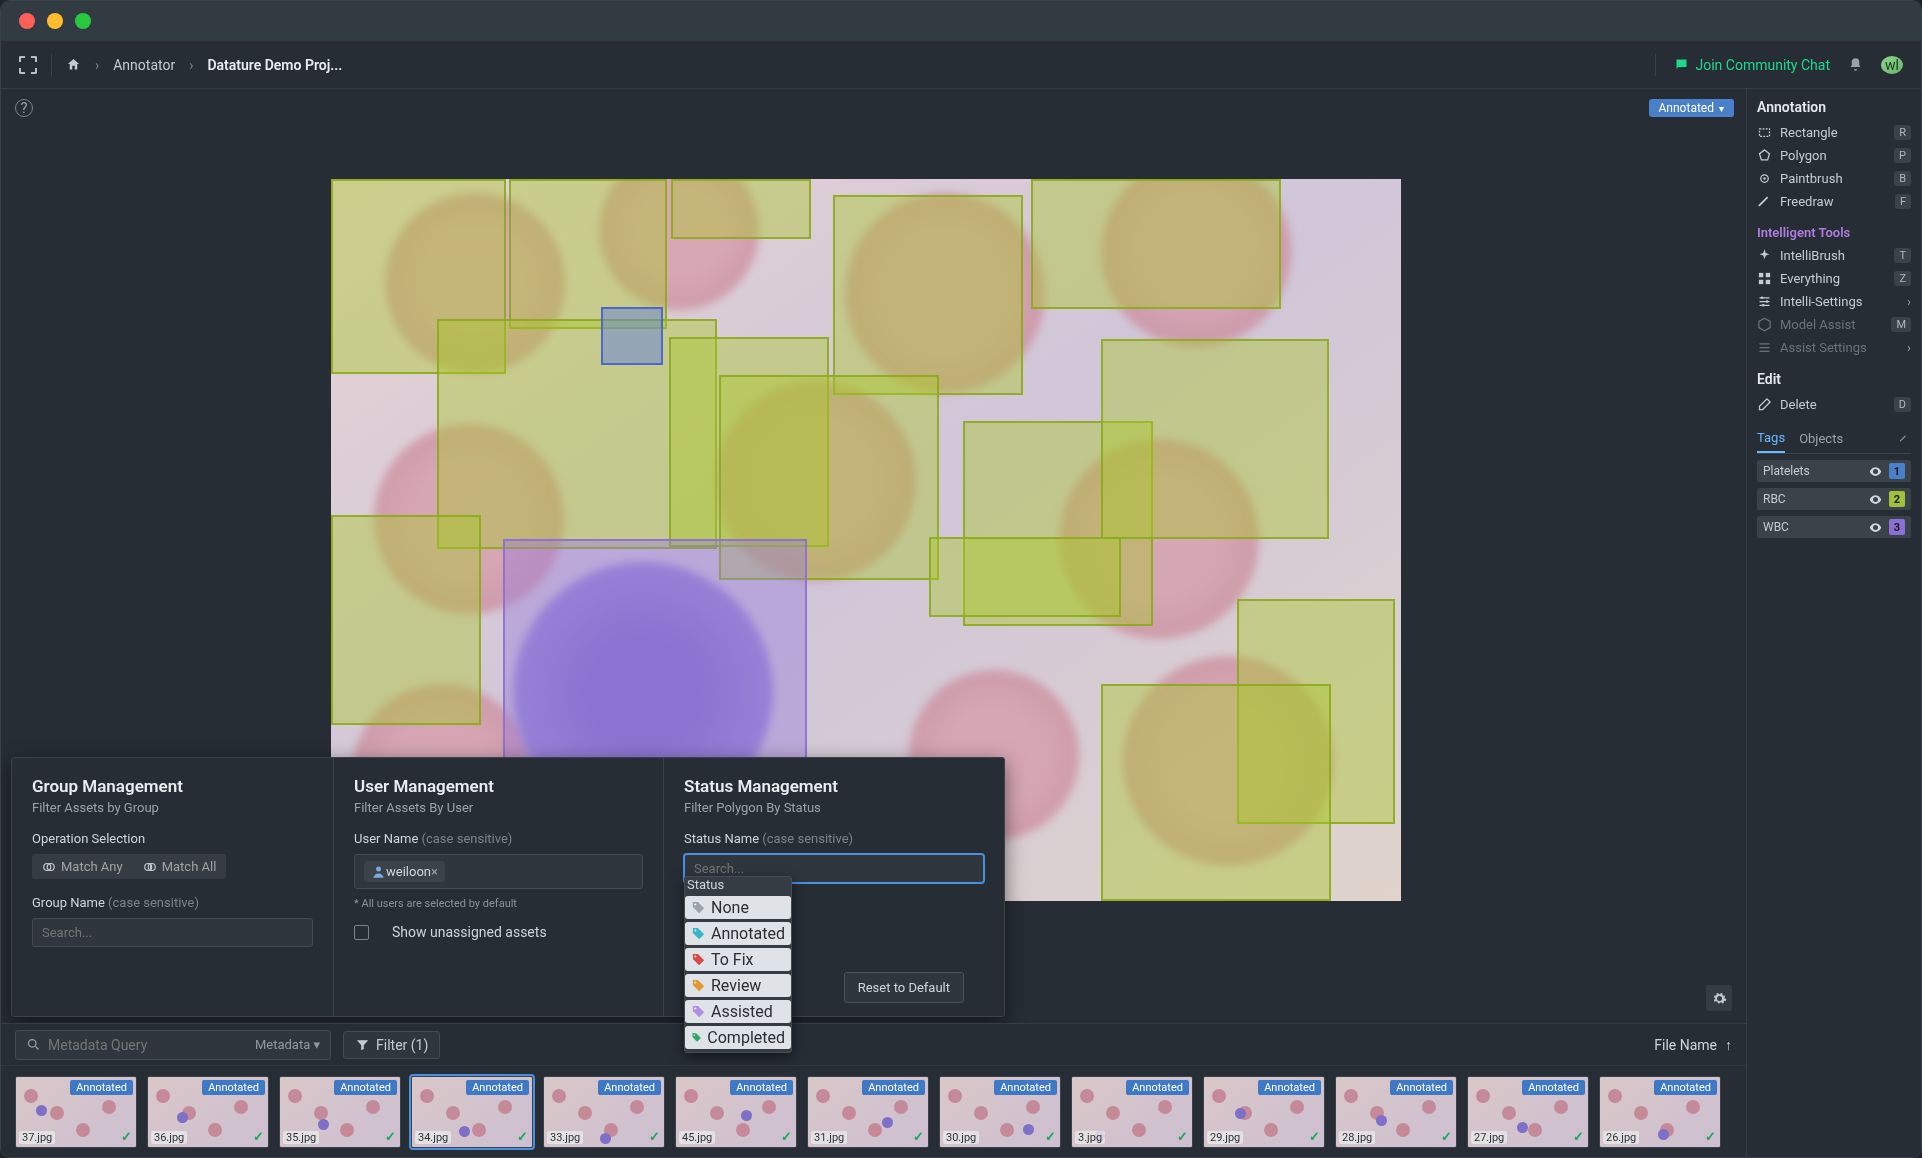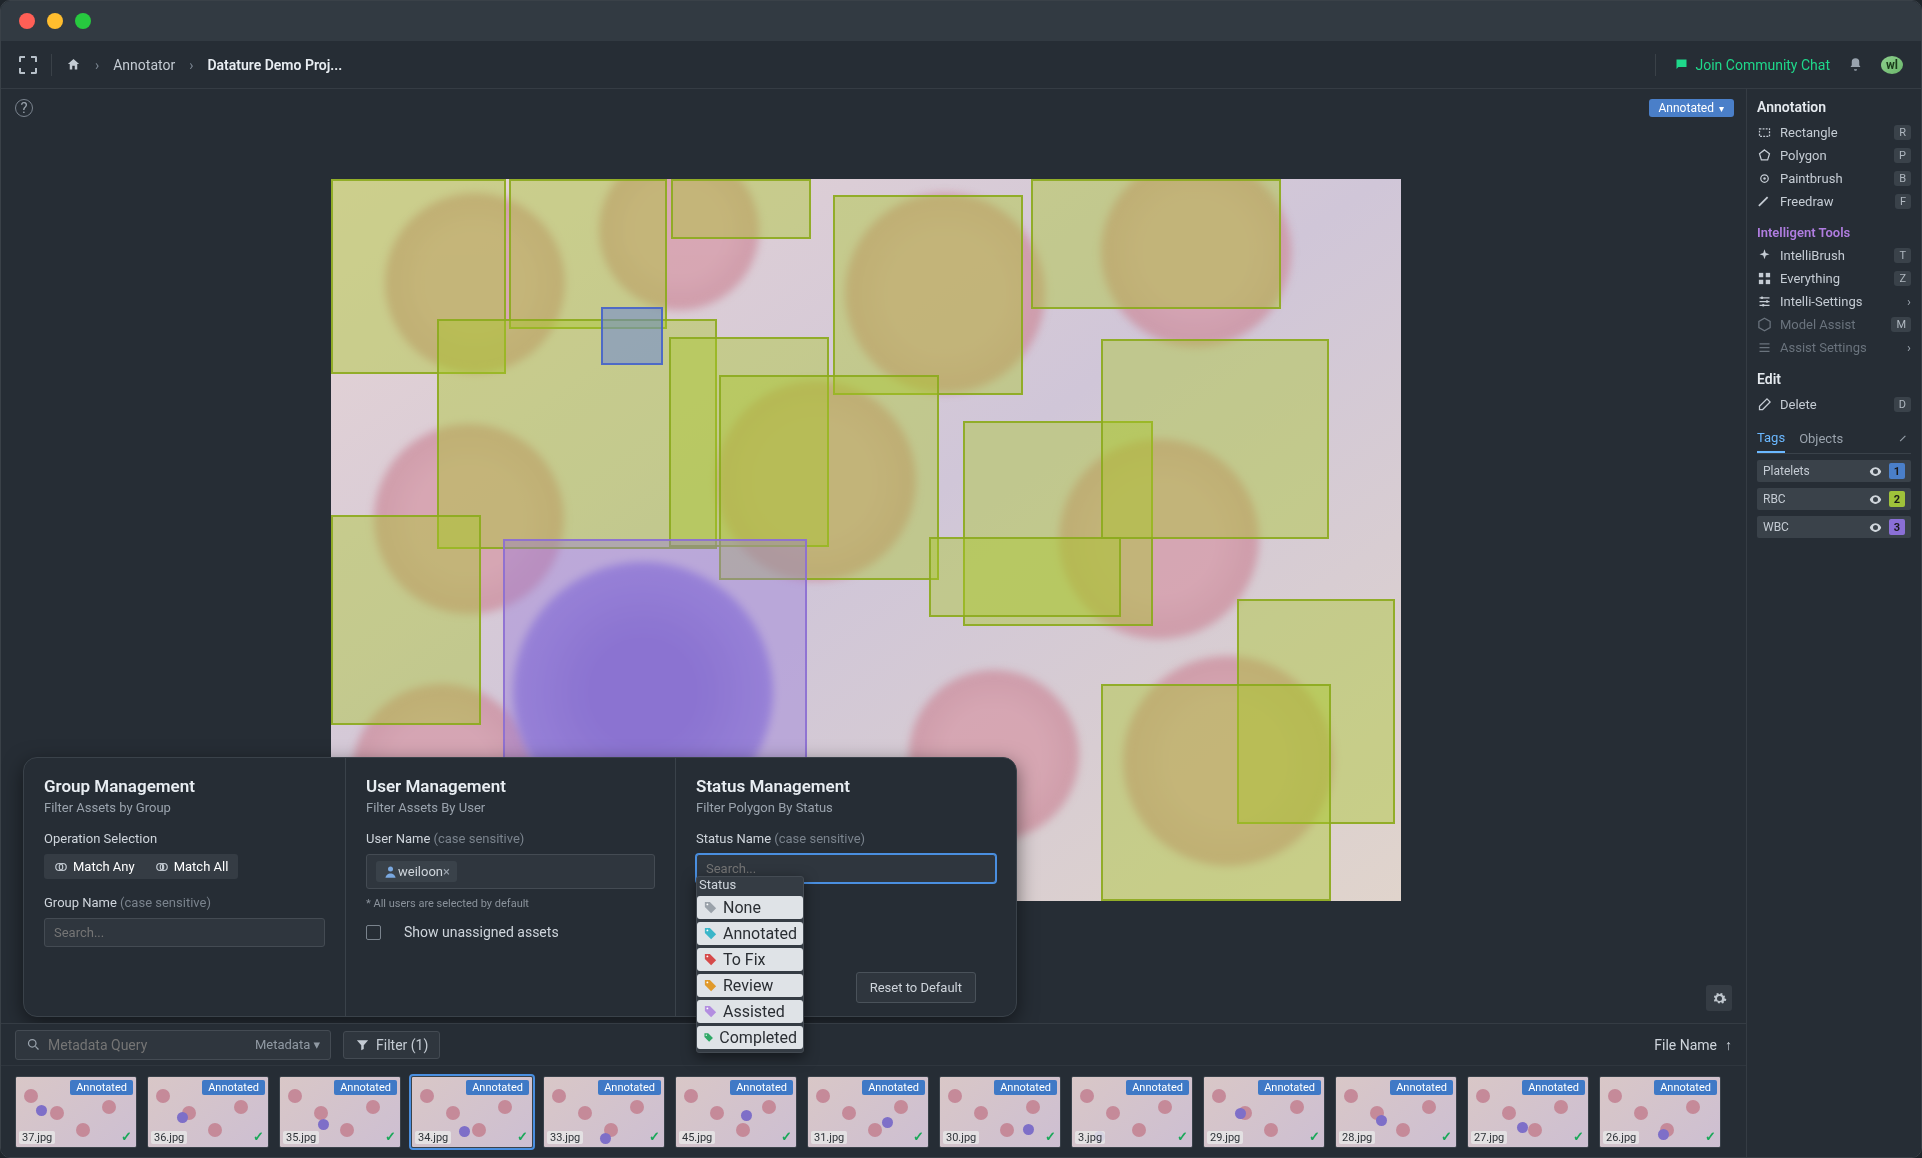--- a/index.html
+++ b/index.html
@@ -19,21 +19,21 @@
 .topbar-left { display: flex; align-items: center; gap: 14px; font-size: 14px; }
 .logo-icon { width: 18px; height: 18px; border: 2px dashed #b7c0c9; border-radius: 2px; }
 .divider { width: 1px; height: 22px; background: #3a4148; }
 .home-icon svg { fill: #c4cbd3; }
 .chev { color: #7b8591; }
 .bread-link { color: #c4cbd3; }
 .bread-active { color: #e8edf2; font-weight: 600; }
 .topbar-right { display: flex; align-items: center; gap: 18px; font-size: 14px; }
 .community { color: #1fd88b; display: flex; align-items: center; gap: 6px; }
 .bell-icon { color: #98a2ad; }
-.avatar { width: 22px; height: 18px; border-radius: 50%; background: linear-gradient(135deg,#8ed08e,#6ab66a); display: flex; align-items: center; justify-content: center; font-size: 12px; color: #1a3a1a; font-weight: 700; }
+.avatar { width: 22px; height: 18px; border-radius: 50%; background: linear-gradient(135deg,#8ed08e,#6ab66a); display: flex; align-items: center; justify-content: center; font-size: 14px; color: #1a3a1a; font-weight: 400; }
 
 
 .main { flex: 1; display: flex; position: relative; }
 .canvas-area { flex: 1; position: relative; background: #262d35; }
 .help-icon { position: absolute; top: 10px; left: 14px; color: #9aa3ad; font-size: 15px; border: 1.5px solid #7a838e; border-radius: 50%; width: 18px; height: 18px; display: flex; align-items: center; justify-content: center; }
 .status-badge-top { position: absolute; top: 10px; right: 12px; background: #4a7fc9; color: #fff; font-size: 12px; padding: 2px 10px; border-radius: 3px; display: flex; align-items: center; gap: 5px; }
 .status-badge-top::after { content: "▾"; font-size: 10px; }
 
 
 .img-canvas { position: absolute; left: 330px; top: 90px; width: 1070px; height: 722px; background: linear-gradient(145deg,#e6d4d4,#d0c6d8,#e0d4cc); overflow: hidden; }
@@ -55,31 +55,31 @@
 .rp-sect { color: #b07de0; font-weight: 600; font-size: 13px; margin: 12px 0 4px; }
 .rp-tabs { display: flex; gap: 14px; margin-top: 14px; border-bottom: 1px solid #3a424a; font-size: 13px; align-items: center; }
 .rp-tab { padding-bottom: 6px; cursor: pointer; color: #9aa3ad; }
 .rp-tab.active { color: #6bb8ff; border-bottom: 2px solid #6bb8ff; }
 .rp-tabs .pencil { margin-left: auto; color: #9aa3ad; padding-bottom: 6px; }
 .tag-row { display: flex; align-items: center; justify-content: space-between; background: #3a424a; margin-top: 6px; padding: 3px 6px; border-radius: 2px; font-size: 12px; }
 .tag-row .eye { color: #d0d6dc; }
 .tag-count { width: 16px; height: 16px; border-radius: 2px; display: flex; align-items: center; justify-content: center; color: #1a1a1a; font-size: 11px; font-weight: 700; }
 
 
-.filter-panel { position: absolute; left: 10px; bottom: 140px; width: 994px; height: 260px; background: #262d35; border: 1px solid #3a424a; border-radius: 14px; display: flex; box-shadow: 0 6px 20px rgba(0,0,0,.5); margin-left: 12px; }
+.filter-panel { position: absolute; left: 10px; bottom: 140px; width: 994px; height: 260px; background: #262d35; border: 1px solid #3a424a; border-radius: 3px; display: flex; box-shadow: 0 6px 20px rgba(0,0,0,.5); }
 .fp-col { padding: 18px 20px; }
 .fp-col.c1 { width: 322px; border-right: 1px solid #3a424a; }
 .fp-col.c2 { width: 330px; border-right: 1px solid #3a424a; }
 .fp-col.c3 { flex: 1; position: relative; }
 .fp-h { font-size: 17px; font-weight: 600; color: #e8edf2; }
 .fp-sub { font-size: 13px; color: #9aa3ad; margin-top: 4px; }
 .fp-label { font-size: 13px; color: #cfd5dc; margin-top: 16px; }
 .fp-label .cs { color: #7a838d; }
 .seg { display: inline-flex; background: #353c44; border-radius: 3px; margin-top: 8px; }
-.seg-btn { padding: 5px 10px; font-size: 13px; color: #ffffff; display: flex; align-items: center; gap: 5px; cursor: pointer; }
+.seg-btn { padding: 5px 10px; font-size: 13px; color: #a3a3a3; display: flex; align-items: center; gap: 5px; cursor: pointer; }
 .seg-btn svg { width: 14px; height: 14px; fill: #c5ccd4; }
 .fp-input { width: 100%; margin-top: 8px; background: #2f363e; border: 1px solid #444b53; border-radius: 3px; padding: 6px 9px; font-size: 13px; color: #d0d6dc; }
 .fp-input.focus { border-color: #4a8fe0; box-shadow: 0 0 0 1px #4a8fe0; }
 .user-chip { display: inline-flex; align-items: center; background: #3a424a; padding: 3px 7px; border-radius: 3px; font-size: 13px; }
 .user-chip .remove { color: #9aa3ad; cursor: pointer; }
 .fp-note { font-size: 11px; color: #8a929b; margin-top: 8px; }
 .checkbox-row { display: flex; align-items: center; gap: 23px; margin-top: 14px; font-size: 14px; color: #cfd5dc; }
 .checkbox { width: 15px; height: 15px; border: 1.5px solid #7a838d; border-radius: 2px; }
 .status-dropdown { position: absolute; left: 20px; top: 118px; width: 108px; background: #353c44; border: 1px solid #444b53; border-radius: 3px; box-shadow: 0 4px 14px rgba(0,0,0,.5); z-index: 5; }
 .sd-title { font-size: 13px; color: #cfd5dc; margin-bottom: 4px; padding-left: 2px; }

